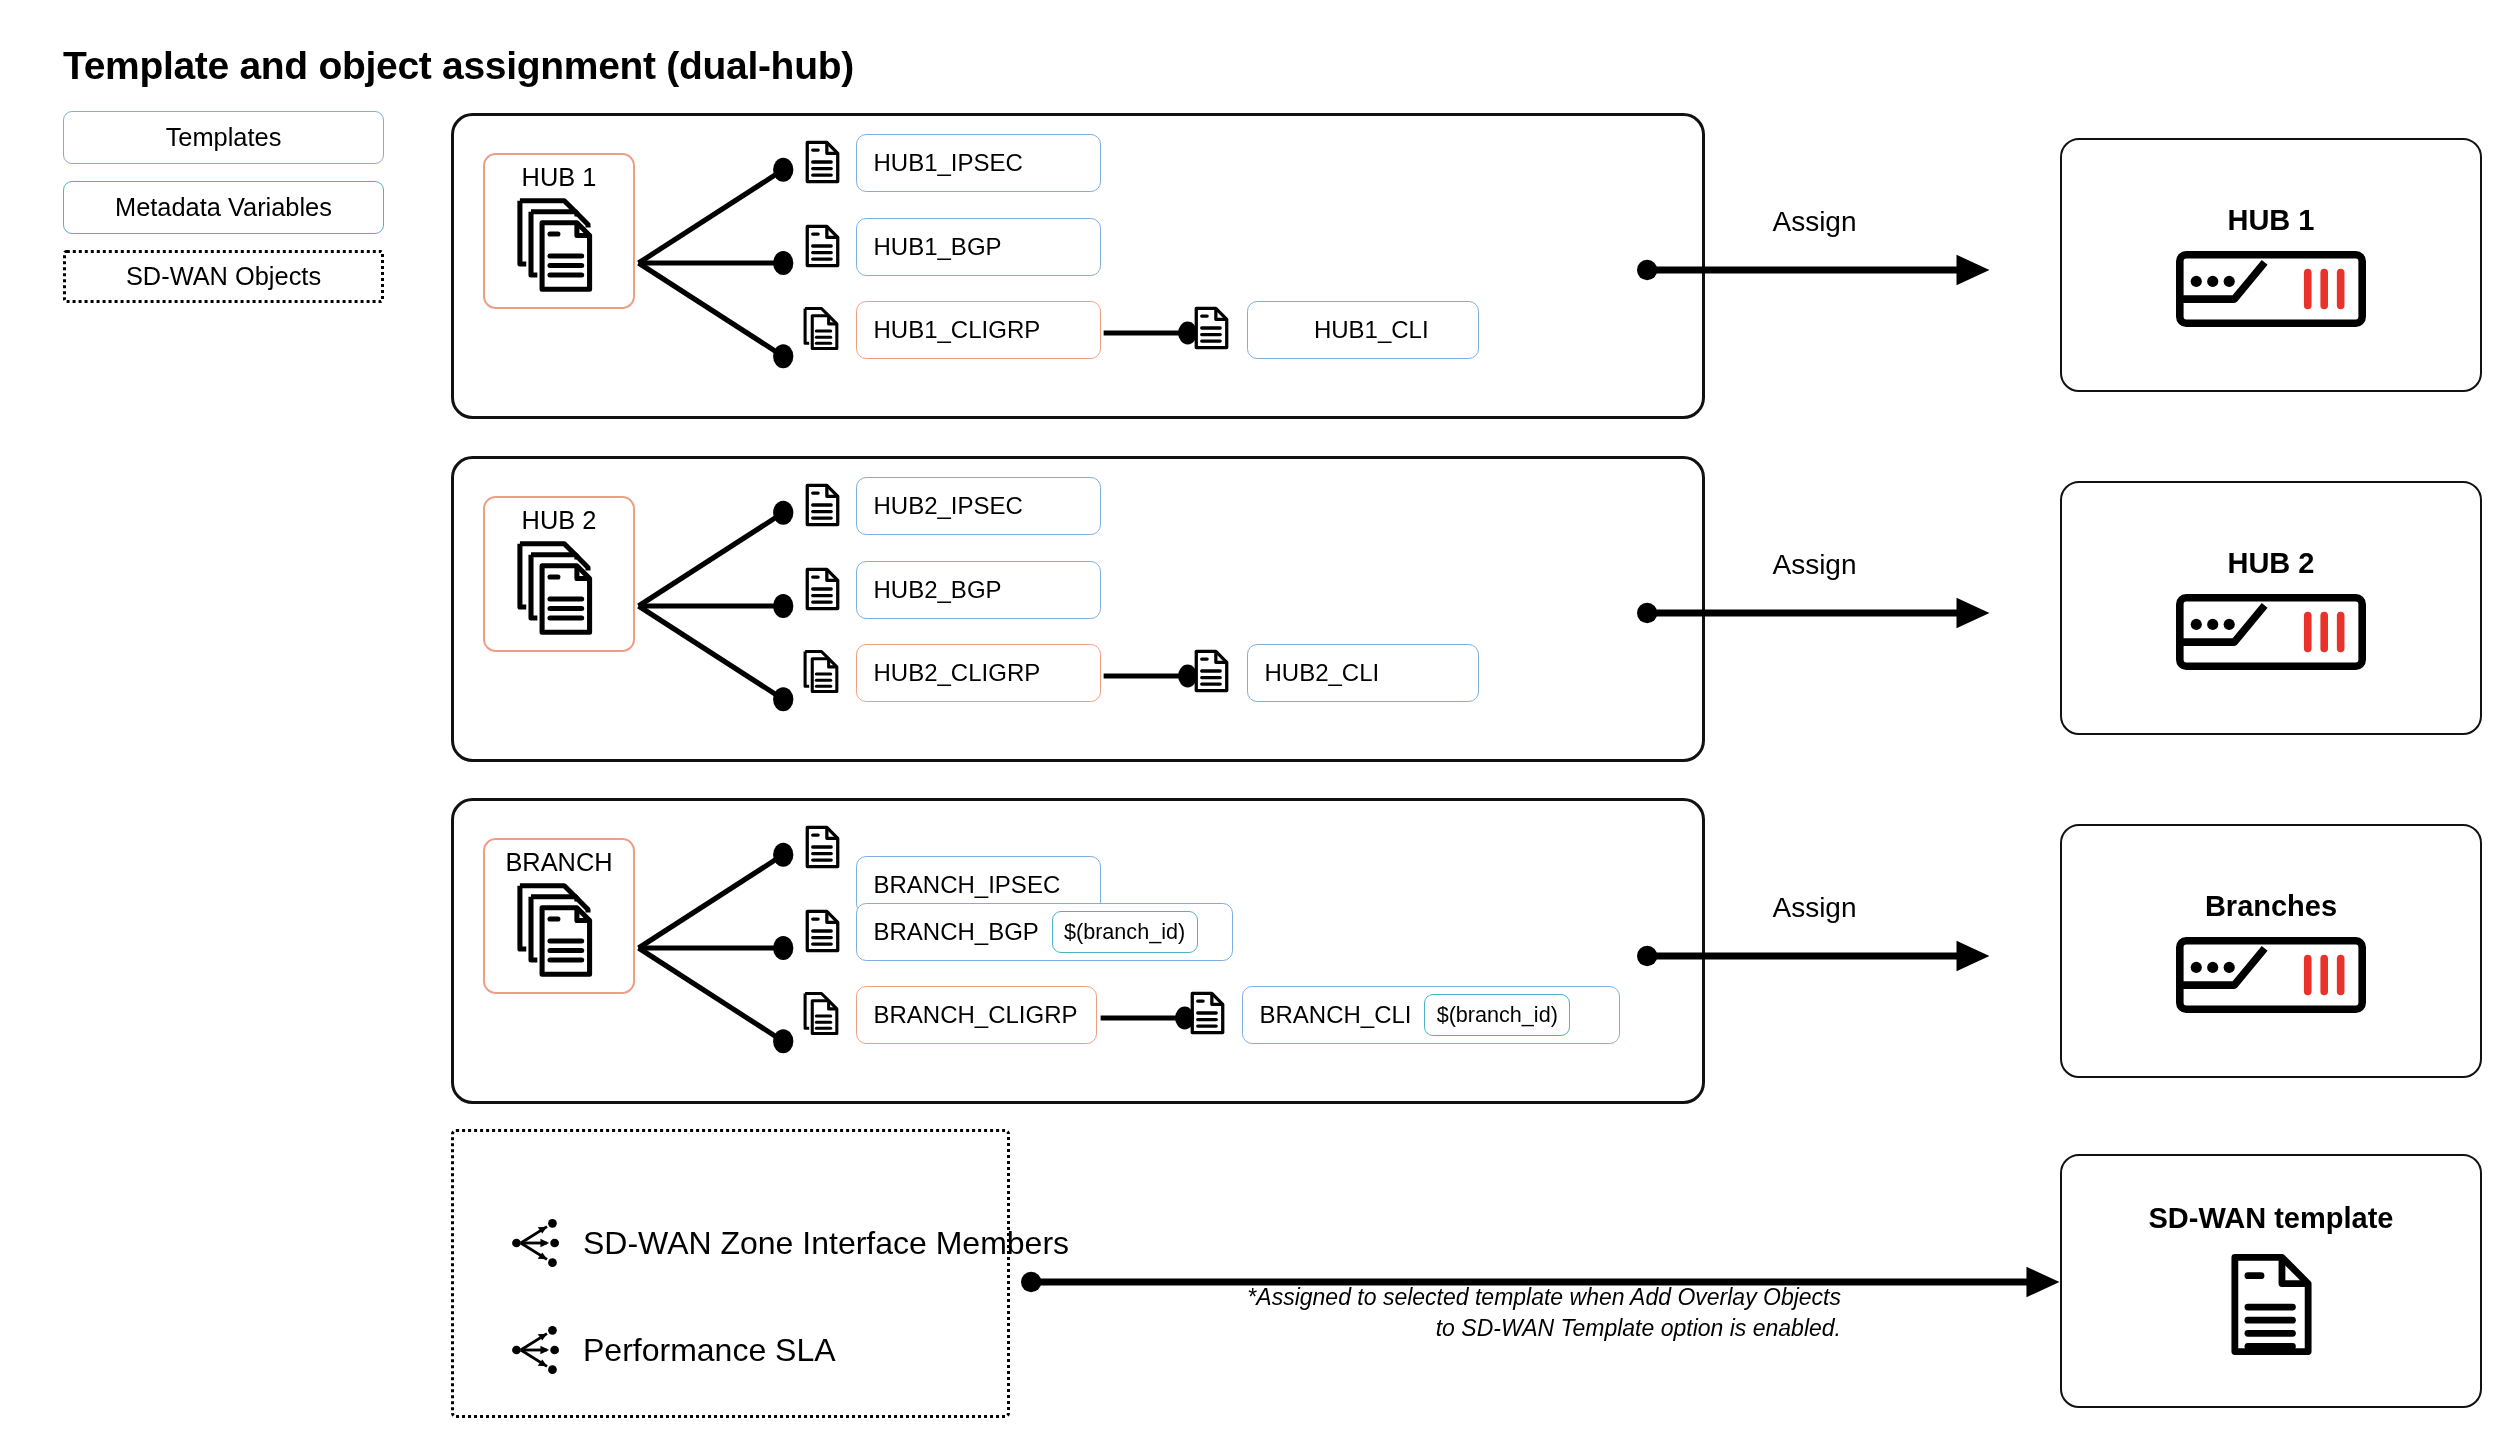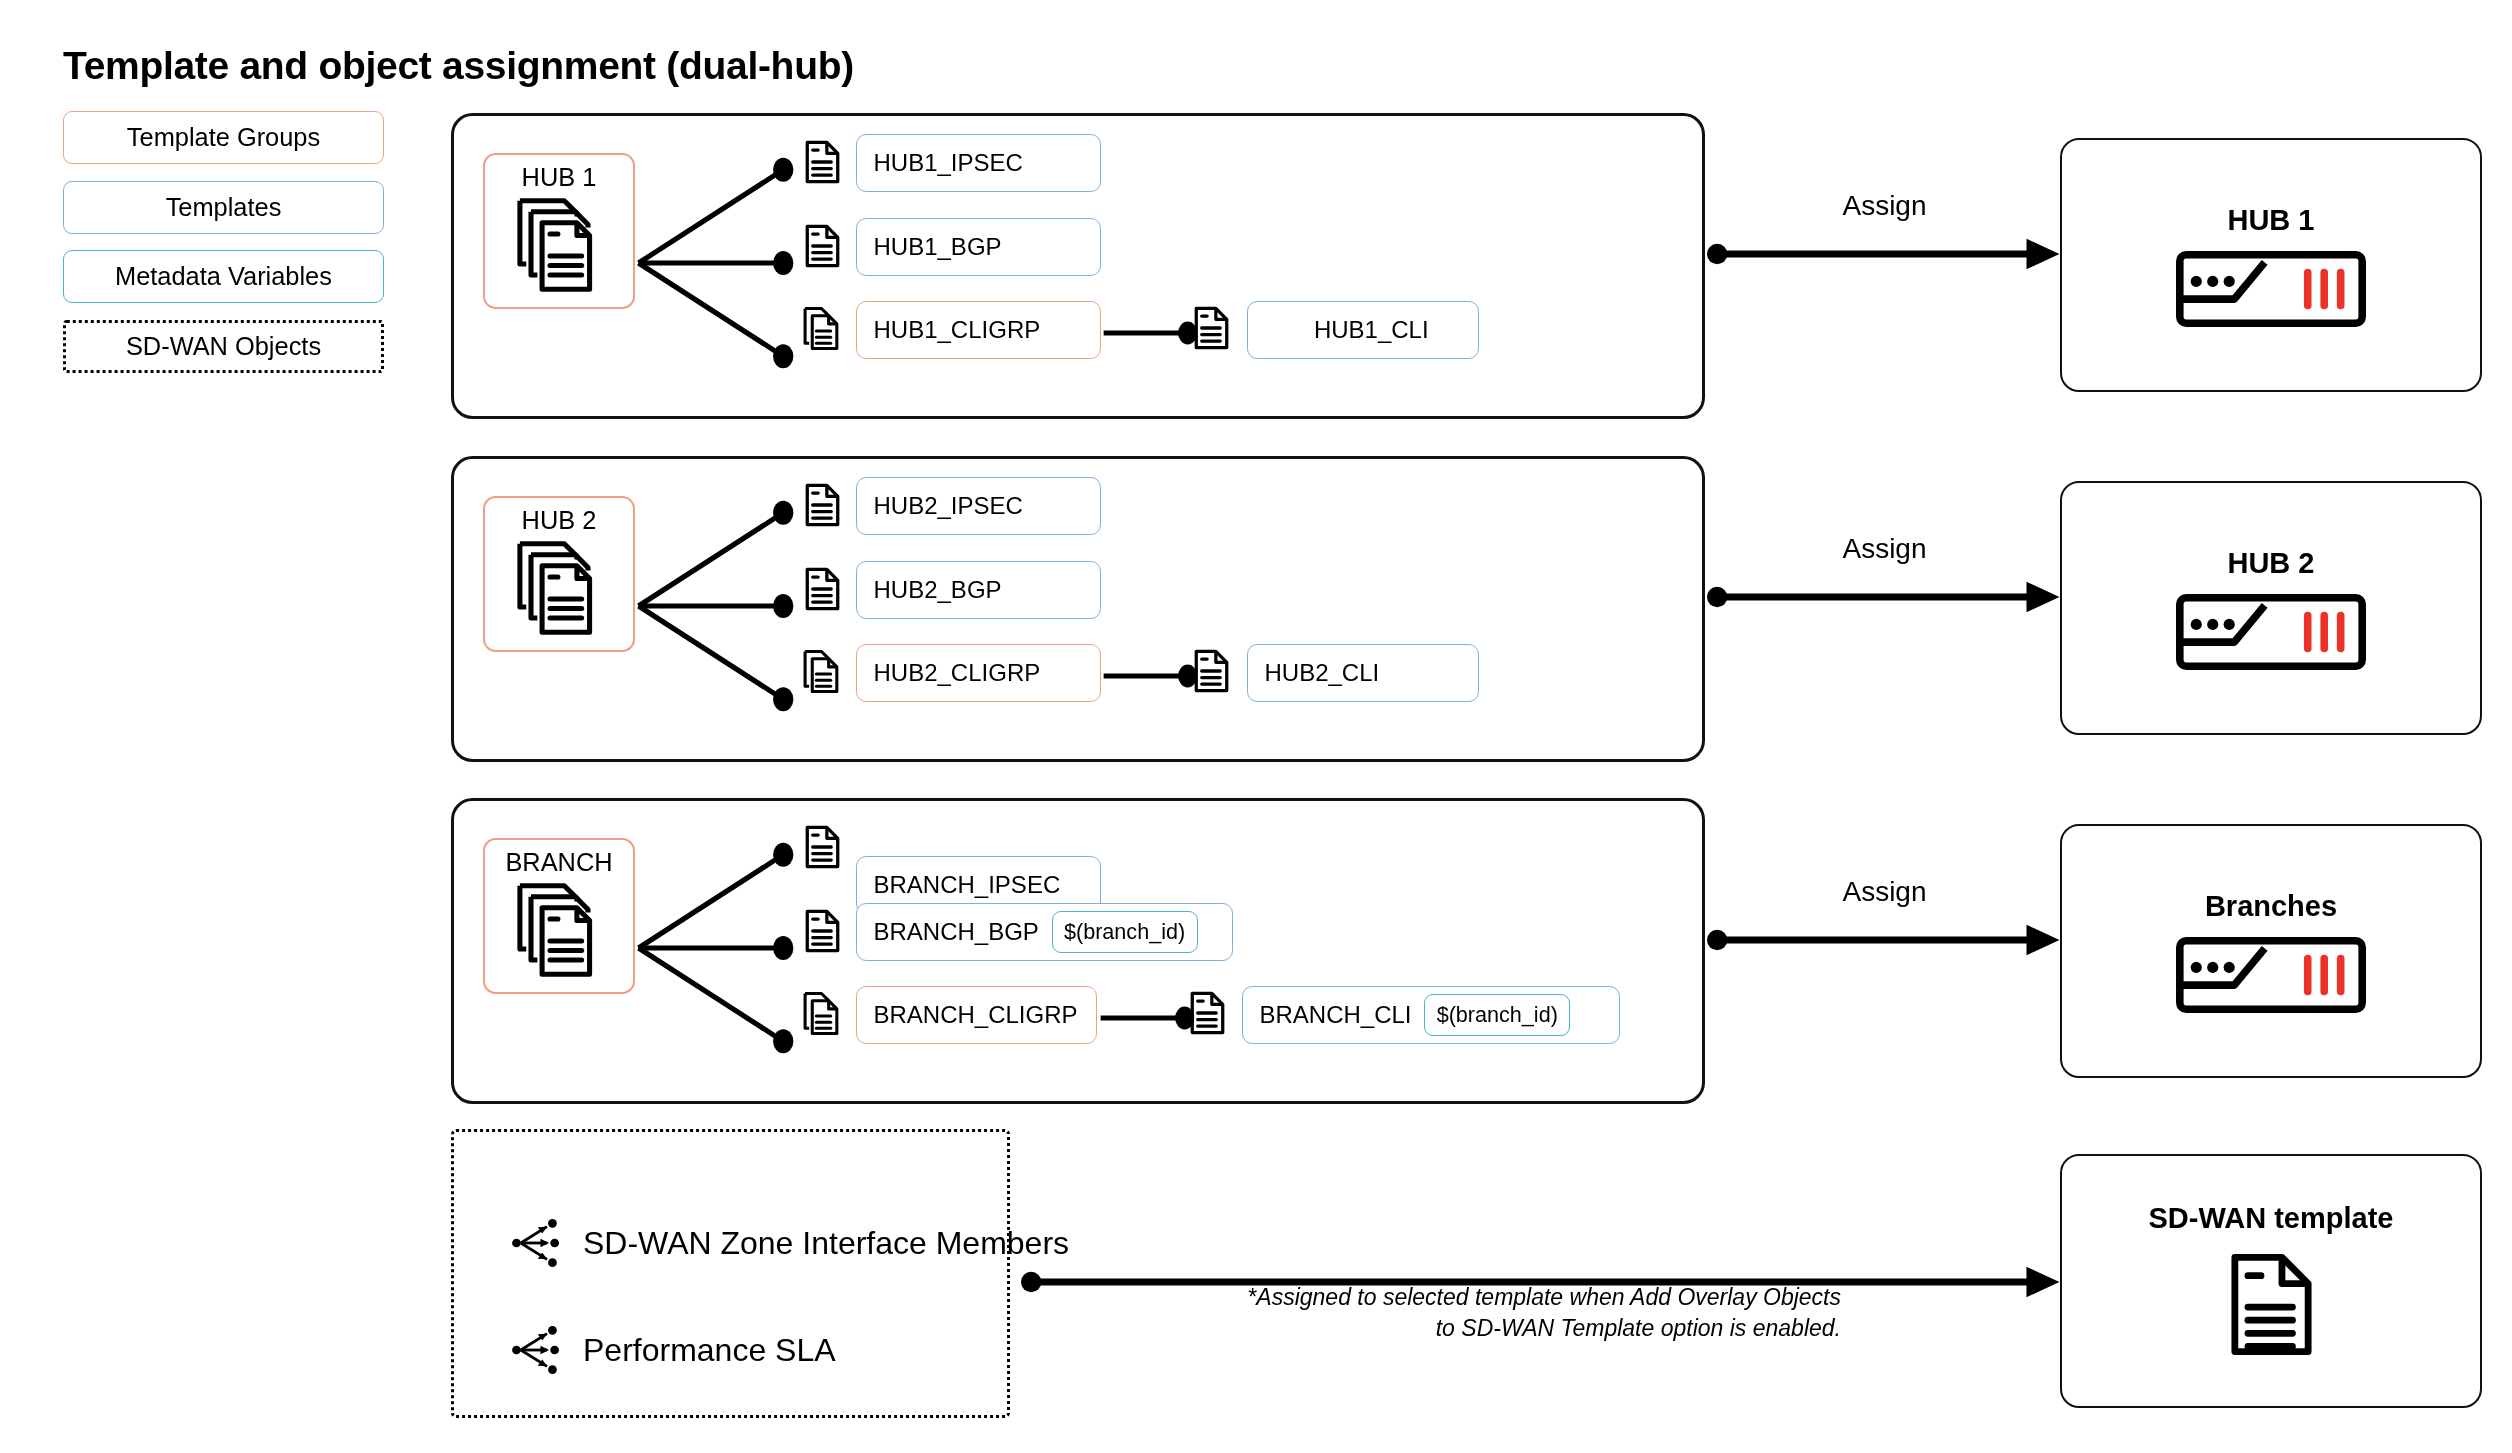--- a/index.html
+++ b/index.html
@@ -84,21 +84,21 @@
     left:2060px;width:422px;height:254px;
     display:flex;flex-direction:column;align-items:center;justify-content:center;
   }
   #target-hub1{top:138px;}
   #target-hub2{top:481px;}
   #target-branches{top:824px;}
   #target-sdwan-template{top:1154px;}
   .target-title{font-size:29px;font-weight:bold;margin-bottom:14px;white-space:nowrap;}
 
   
-  .assign-arrow{left:1707px;width:355px;height:83px;}
+  .assign-arrow{left:1637px;width:355px;height:83px;margin-top:16px;}
   #assign-1{top:190px;}
   #assign-2{top:533px;}
   #assign-3{top:876px;}
   .assign-label{
     position:absolute;left:0;top:0;width:355px;text-align:center;
     font-size:28px;white-space:nowrap;
   }
 
   svg{display:block;overflow:visible;}
 
@@ -110,23 +110,20 @@
     left:1244px;top:1282px;width:597px;text-align:right;
     font-size:23px;font-style:italic;line-height:1.35;
   }
 </style>
 </head>
 <body>
 
 <div class="abs" id="page-title">Template and object assignment (dual-hub)</div>
 
 <div class="abs" id="legend">
-  <div class="legend-item group">
-      <span>Template Groups</span>
-    </div>
   <div class="legend-item template">
       <span>Templates</span>
     </div>
   <div class="legend-item metavar">
       <span>Metadata Variables</span>
     </div>
   <div class="legend-item sdwan">
       <span>SD-WAN Objects</span>
     </div>
 </div>

